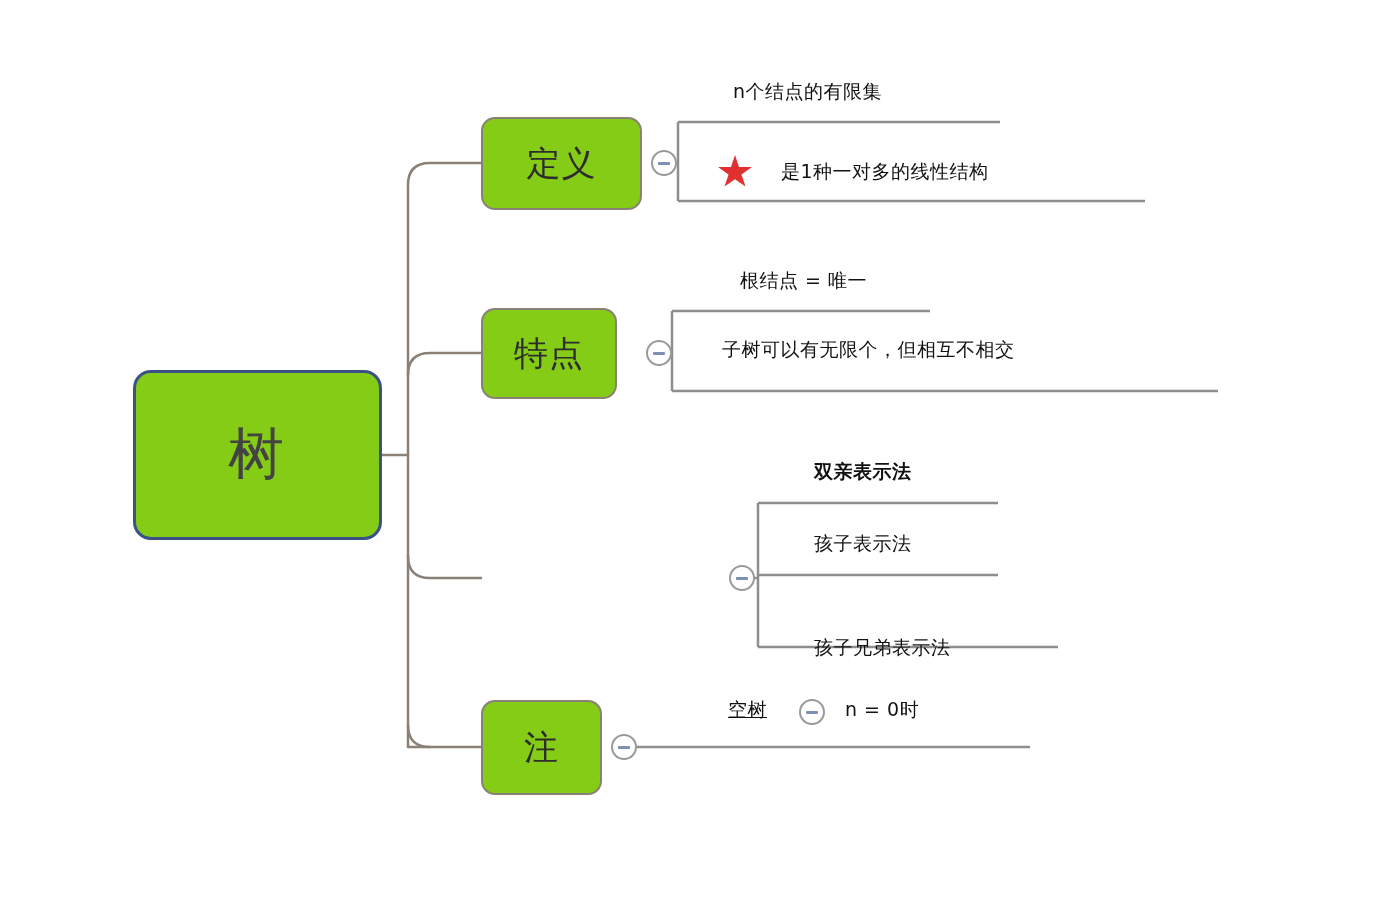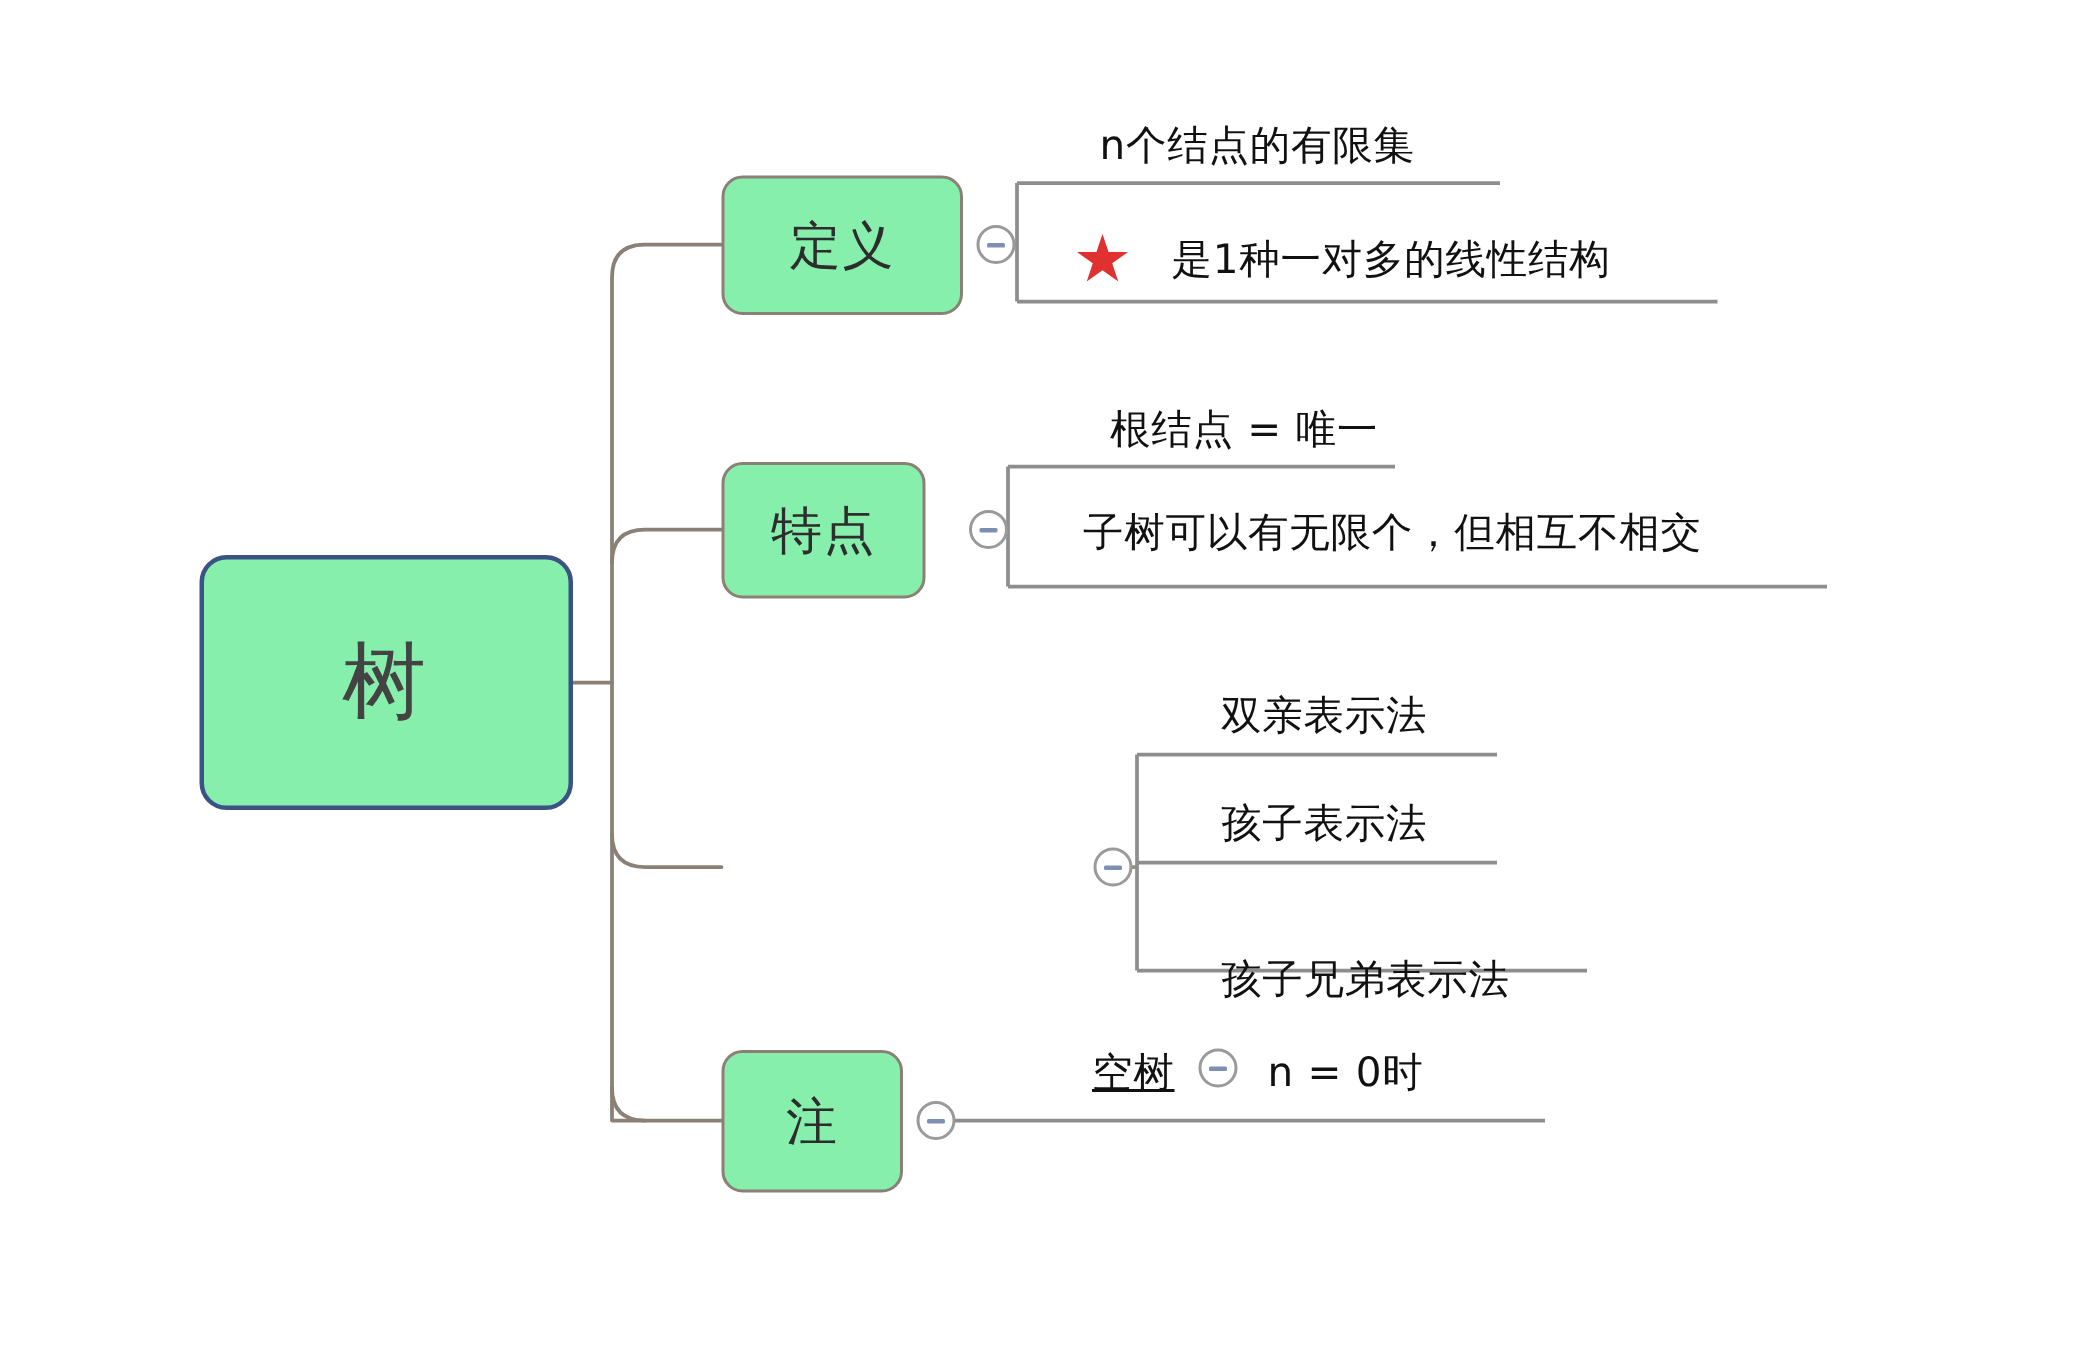--- a/index.html
+++ b/index.html
@@ -25,21 +25,21 @@
     top: 0;
     width: 1390px;
     height: 898px;
     pointer-events: none;
   }
 
   
   .node {
     position: absolute;
     box-sizing: border-box;
-    background: #86efac;
+    background: #84cc16;
     display: flex;
     align-items: center;
     justify-content: center;
     color: #3b3b3b;
     letter-spacing: 1px;
   }
   .node.root {
     border: 3px solid #3b5384;
     border-radius: 18px;
     font-size: 56px;
@@ -49,21 +49,21 @@
   .node.branch {
     border: 2.5px solid #8a8076;
     border-radius: 14px;
     font-size: 34px;
     color: #2d2d2d;
   }
 
   
   .leaf {
     position: absolute;
-    font-size: 27px;
+    font-size: 19px;
     color: #111111;
     white-space: nowrap;
     letter-spacing: 0.5px;
   }
   .leaf.with-star {
     display: flex;
     align-items: center;
     gap: 29px;
   }
   .star-icon {
@@ -163,21 +163,21 @@
   </div>
   <div class="toggle" style="left:646px; top:340px;">
     <span class="minus"></span>
   </div>
   <div class="leaf" style="left:740px; top:268px;">根结点 = 唯一</div>
   <div class="leaf" style="left:722px; top:337px;">子树可以有无限个，但相互不相交</div>
 
   <div class="toggle" style="left:729px; top:565px;">
     <span class="minus"></span>
   </div>
-  <div class="leaf" style="left:814px; top:459px;">双亲表示法</div>
+  <div class="leaf" style="left:814px; top:459px;font-weight:bold;">双亲表示法</div>
   <div class="leaf" style="left:814px; top:531px;">孩子表示法</div>
   <div class="leaf" style="left:814px; top:603px;margin-top:32px;">孩子兄弟表示法</div>
 
   <div class="node branch" style="left:481px; top:700px; width:121px; height:95px;">
     <span>注</span>
   </div>
   <div class="toggle" style="left:611px; top:734px;">
     <span class="minus"></span>
   </div>
   <div class="leaf" style="left:728px; top:697px;text-decoration:underline;">空树</div>

